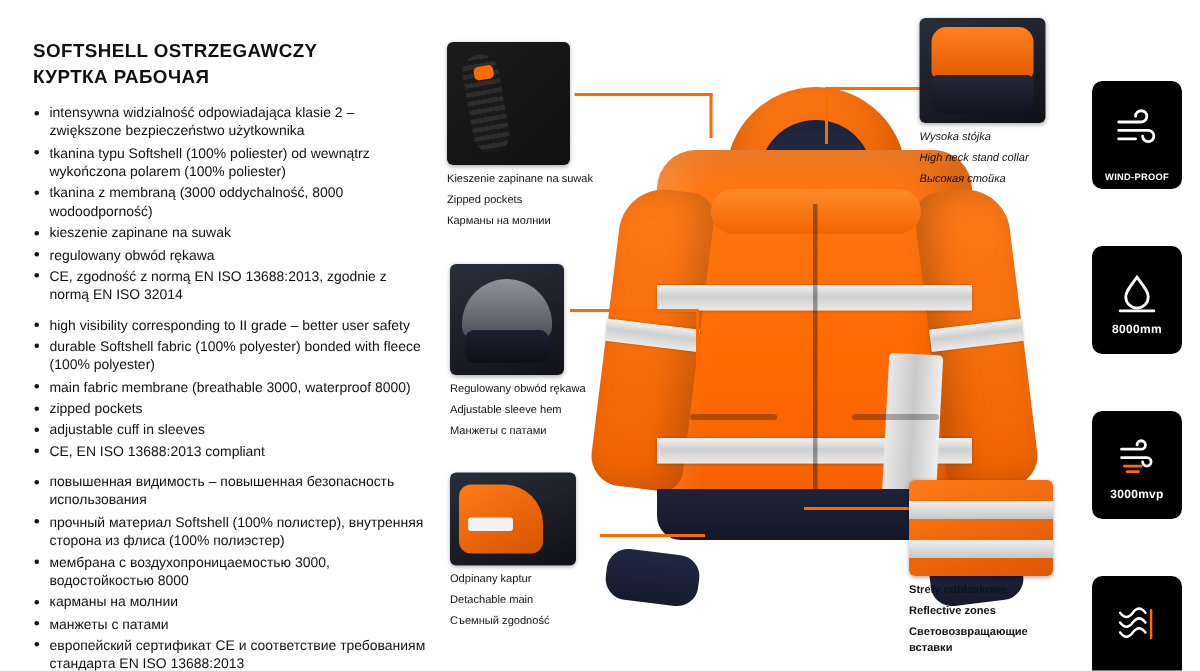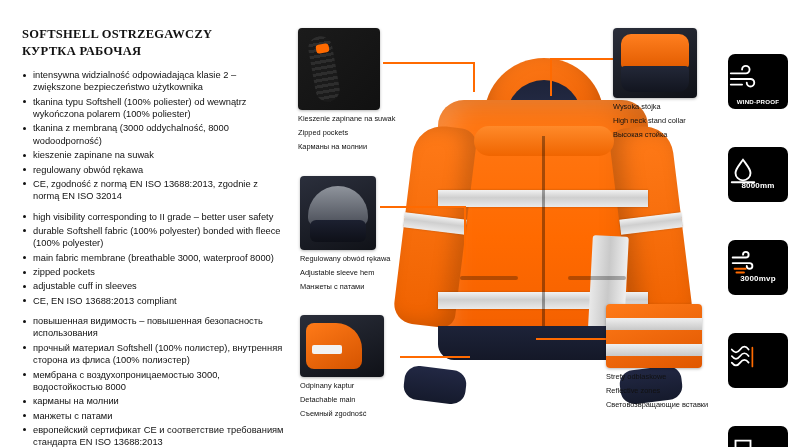--- a/index.html
+++ b/index.html
@@ -18,21 +18,20 @@
   .left-col {
     position:absolute; left:22px; top:26px; width:262px;
   }
   .title {
     font-weight: bold;
     font-size: 12.5px;
     letter-spacing: .3px;
     line-height: 1.32;
     text-transform: uppercase;
     margin-bottom: 10px;
-    font-family: Liberation Serif, serif;
   }
   .title div { white-space: nowrap; }
   .bullet-group { margin-bottom: 8px; }
   .bullet {
     position: relative;
     padding-left: 11px;
     font-size: 9.3px;
     line-height: 1.33;
     margin-bottom: 2px;
   }
@@ -190,27 +189,27 @@
   .t5:after {
     content:""; position:absolute; left:0; top:40px; width:96px; height:12px;
     background: linear-gradient(180deg,#efefef,#c8c8c8);
   }
 
   .callout { position:absolute; background:#ff6a00; }
 
   
   .rail { position:absolute; right:6px; top:16px; width:66px; }
   .icon-box {
-    width: 60px; height: 55px;
+    width: 60px; height: 72px;
     background: #000;
     border-radius: 7px;
     margin-bottom: 4px;
     position: relative;
     color:#fff;
-    display:flex; align-items:center; 
+    display:flex; align-items:center; justify-content:center;
     overflow:hidden;
     margin-top:38px;
   }
   .icon-box .ilabel {
     position:absolute; bottom:4px; left:0; right:0;
     text-align:center; font-size:6.2px; letter-spacing:.2px; font-weight:bold;
   }
   .icon-box .ibig {
     position:absolute; bottom:12px; left:0; right:0;
     text-align:center; font-size:8px; font-weight:bold; letter-spacing:.2px;
@@ -305,28 +304,28 @@
       <div class="cap">Манжеты с патами</div>
     </div>
 
     <div class="detail" style="left:12px; top:315px; width:100px;">
       <div class="thumb t3"></div>
       <div class="cap">Odpinany kaptur</div>
       <div class="cap">Detachable main</div>
       <div class="cap">Съемный zgodność</div>
     </div>
 
-    <div class="detail" style="left:325px; top:28px; width:100px;">
+    <div class="detail" style="left:325px; top:12px; width:100px;font-style:italic;">
       <div class="thumb t4"></div>
       <div class="cap">Wysoka stójka</div>
       <div class="cap">High neck stand collar</div>
       <div class="cap">Высокая стойка</div>
     </div>
 
-    <div class="detail" style="left:318px; top:304px; width:104px;">
+    <div class="detail" style="left:318px; top:320px; width:104px;font-weight:bold;">
       <div class="thumb t5"></div>
       <div class="cap">Strefy odblaskowe</div>
       <div class="cap">Reflective zones</div>
       <div class="cap">Световозвращающие вставки</div>
     </div>
   </div>
 
   <div class="rail">
 
     <div class="icon-box">

